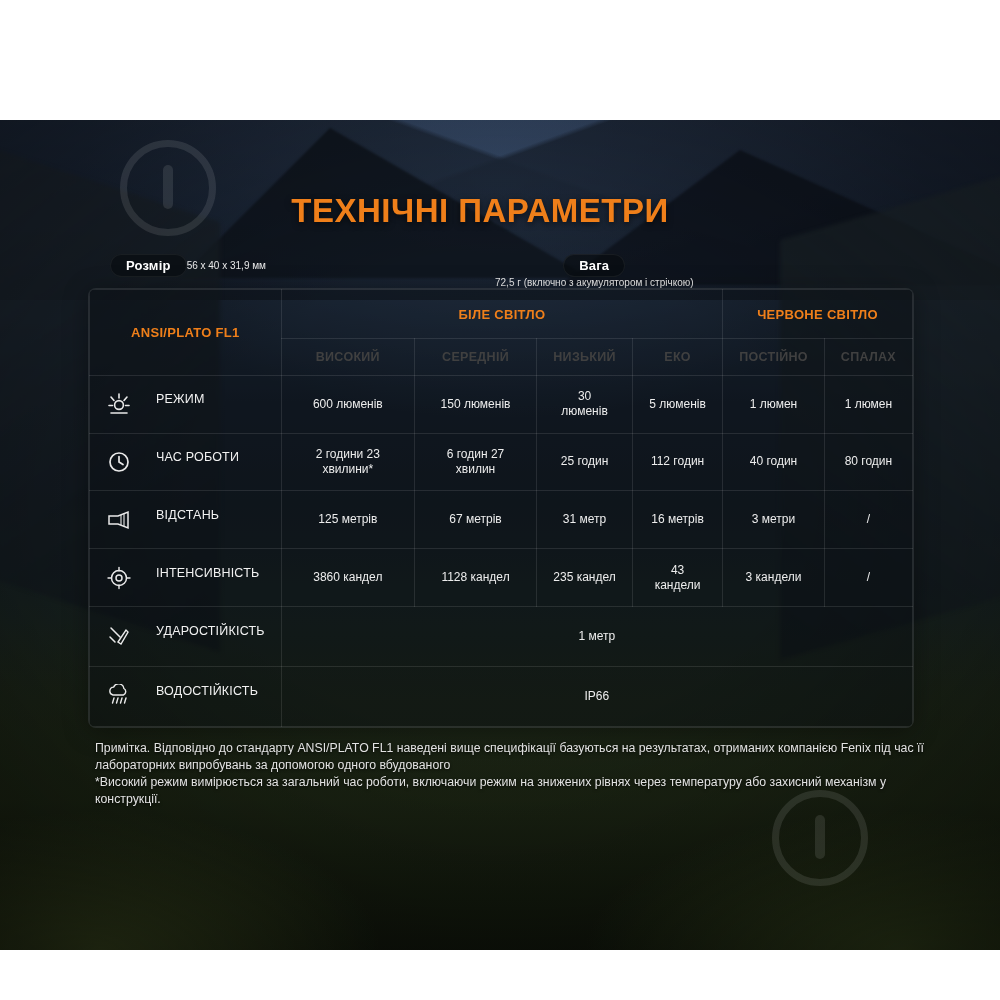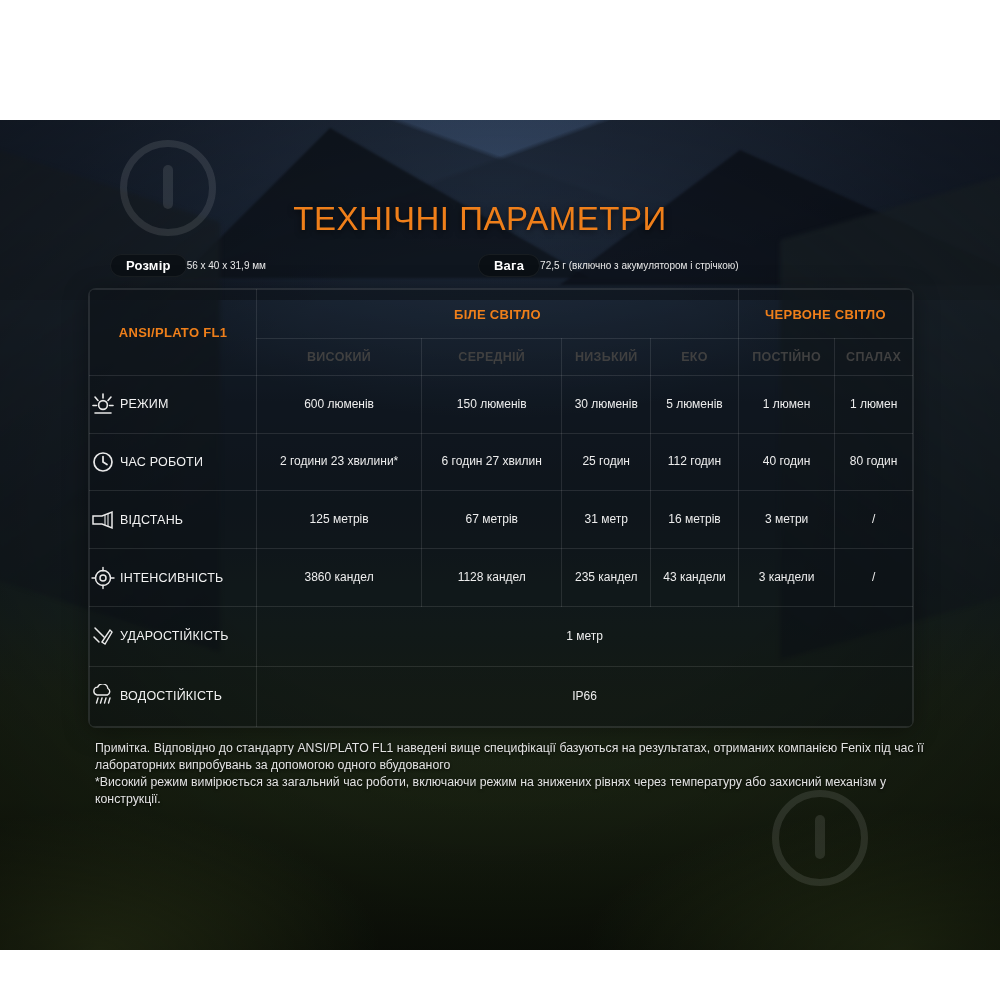--- a/index.html
+++ b/index.html
@@ -97,43 +97,43 @@
     margin-left: -5px;
     border-radius: 5px;
     background: rgba(255,255,255,0.10);
   }
   .wm.one { left: 120px; top: 140px; }
   .wm.two { left: 772px; top: 790px; }
 
   
   .title {
     position: absolute;
-    left: 0; top: 200px;
+    left: 0; top: 192px;
     width: 960px;
     text-align: center;
     font-size: 33px;
-    font-weight: normal;
+    font-weight: bold;
     letter-spacing: 0.5px;
     color: #ef7f1a;
     text-shadow: 0 2px 6px rgba(0,0,0,0.6);
   }
 
   
   .pill-row {
     position: absolute;
     left: 110px; top: 254px;
     width: 790px;
     height: 24px;
     color: #e8e8e8;
     font-size: 13.5px;
     text-align: right;
   }
   .pill-group { position: absolute; display: flex; align-items: center; }
   .pill-group.size { left: 0; }
-  .pill-group.weight { left: 368px; }
+  .pill-group.weight { left: 385px; flex-direction: column; }
   .pill {
     background: rgba(8,12,16,0.72);
     border-radius: 12px;
     padding: 4px 16px;
     color: #fff;
     font-size: 13px;
     font-weight: bold;
     letter-spacing: .2px;
     box-shadow: inset 0 0 0 1px rgba(255,255,255,0.06);
   }
@@ -155,21 +155,21 @@
     height: 100%;
     border-collapse: collapse;
     color: #e9e9e9;
     font-size: 12px;
   }
   table.spec td, table.spec th {
     border: 1px solid rgba(255,255,255,0.10);
     text-align: center;
     vertical-align: middle;
     font-weight: normal;
-    padding: 2px 0;
+    padding: 2px 16px;
   }
   table.spec tr.head1 th {
     color: #ef7f1a;
     font-weight: bold;
     font-size: 13px;
     letter-spacing: .3px;
     height: 46px;
   }
   table.spec tr.head2 th {
     color: #404040;
@@ -186,21 +186,21 @@
   }
   td.rowlabel {
     text-align: left;
     padding-left: 10px;
     font-weight: bold;
     font-size: 12.5px;
     color: #f2f2f2;
     letter-spacing: .2px;
     white-space: nowrap;
   }
-  .rowlabel-inner { display: flex; align-items: center; gap: 4px; }
+  .rowlabel-inner { display: flex; gap: 24px; }
   .rl-ico { width: 26px; height: 24px; flex: 0 0 26px; }
   td.val { font-size: 12px; line-height: 1.25; color: #ededed; }
   tr.data { height: 54px; }
   tr.single { height: 56px; }
 
   
   .note {
     position: absolute;
     left: 95px; top: 740px;
     width: 830px;

